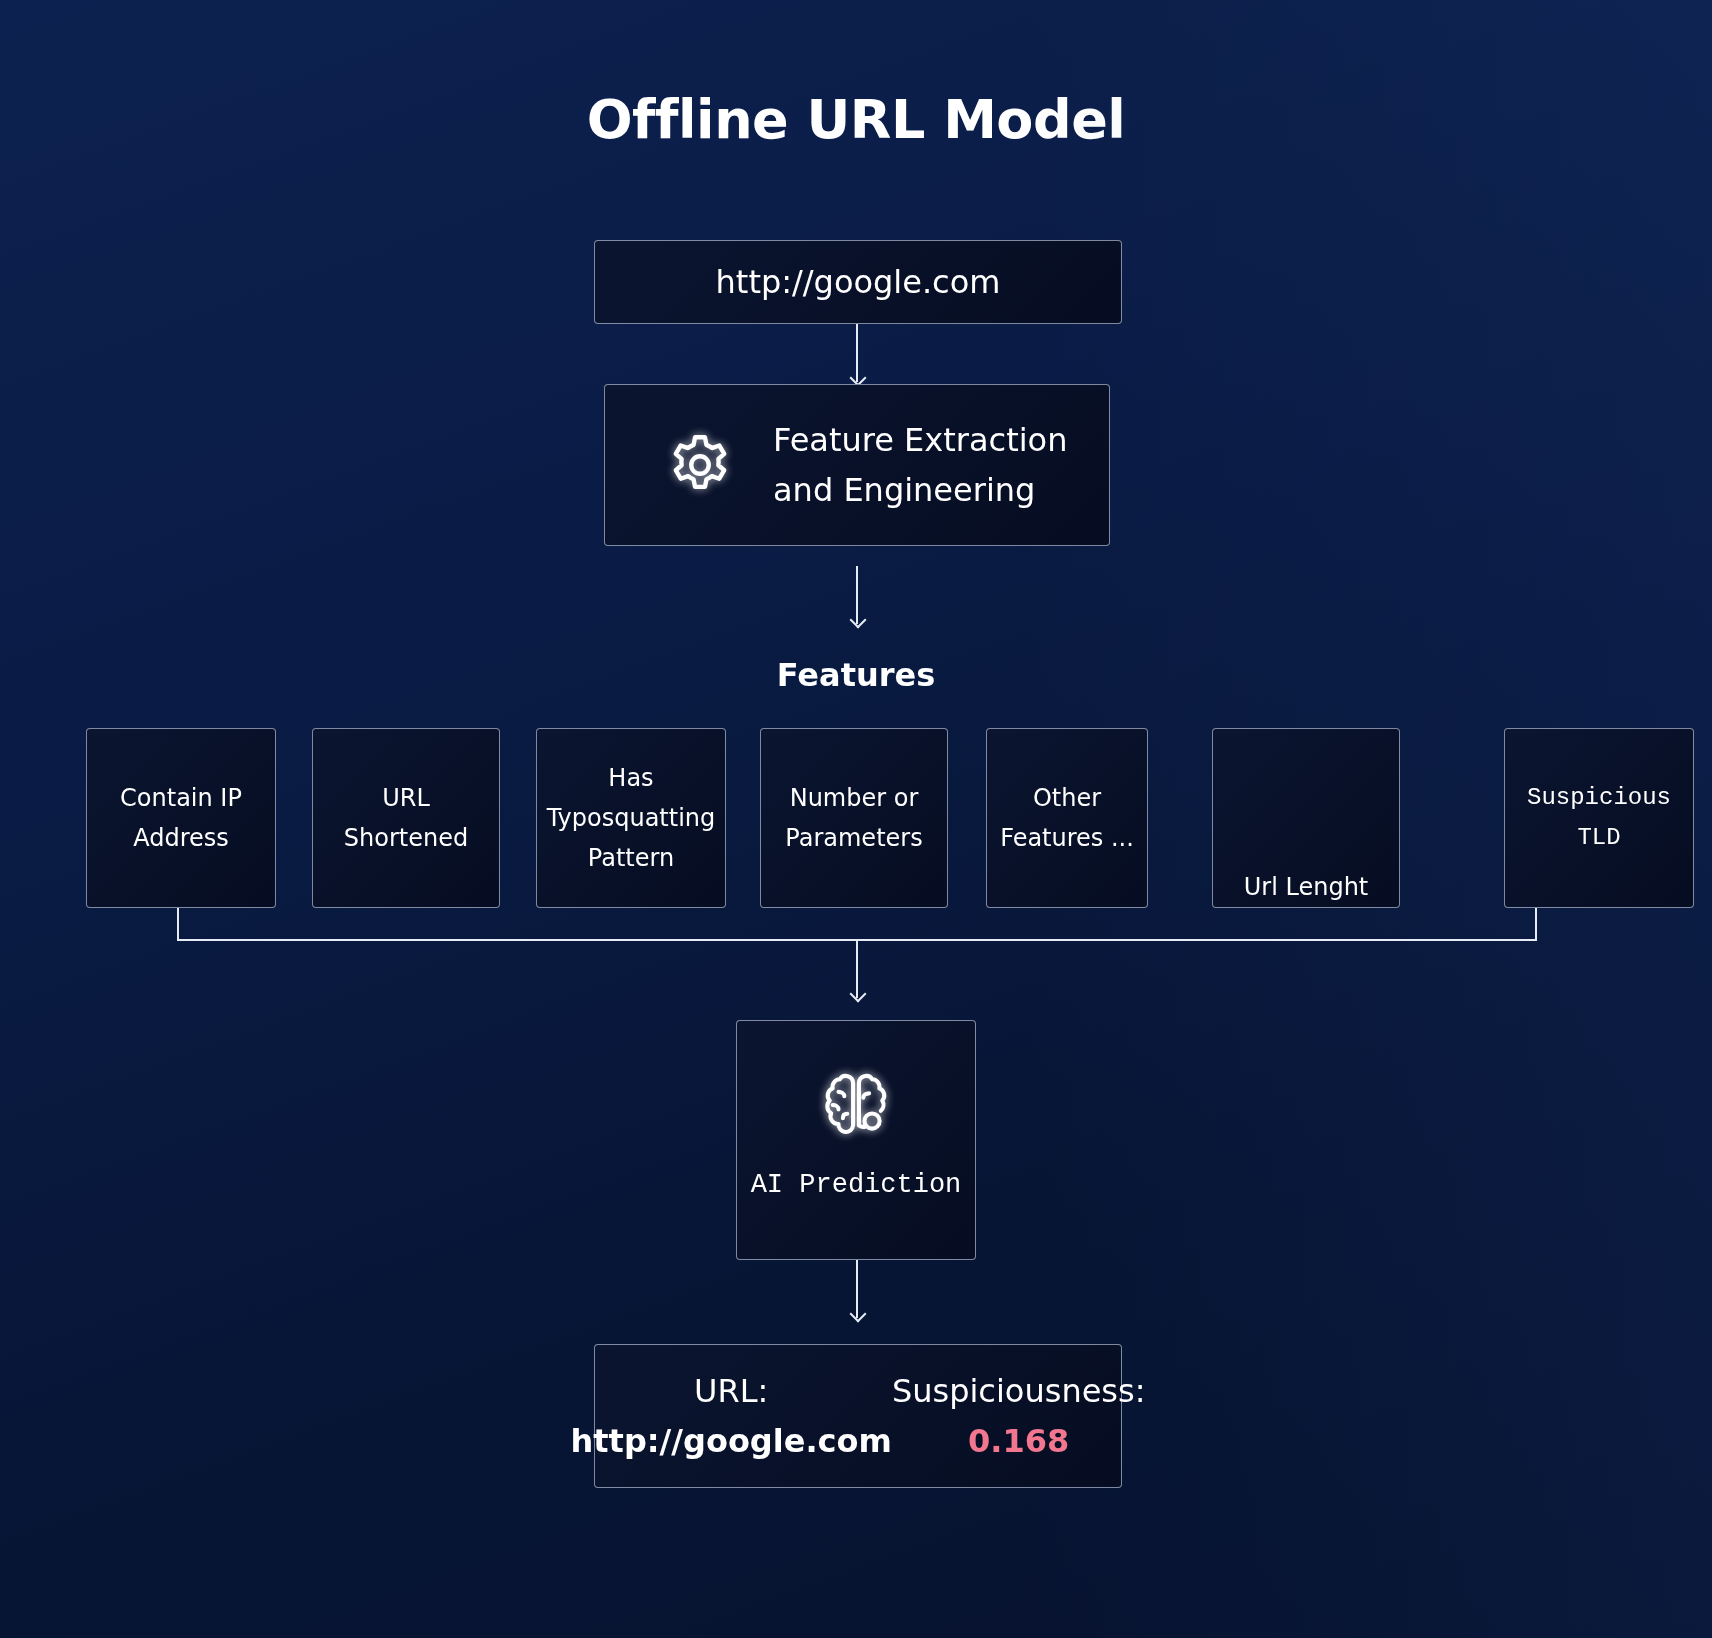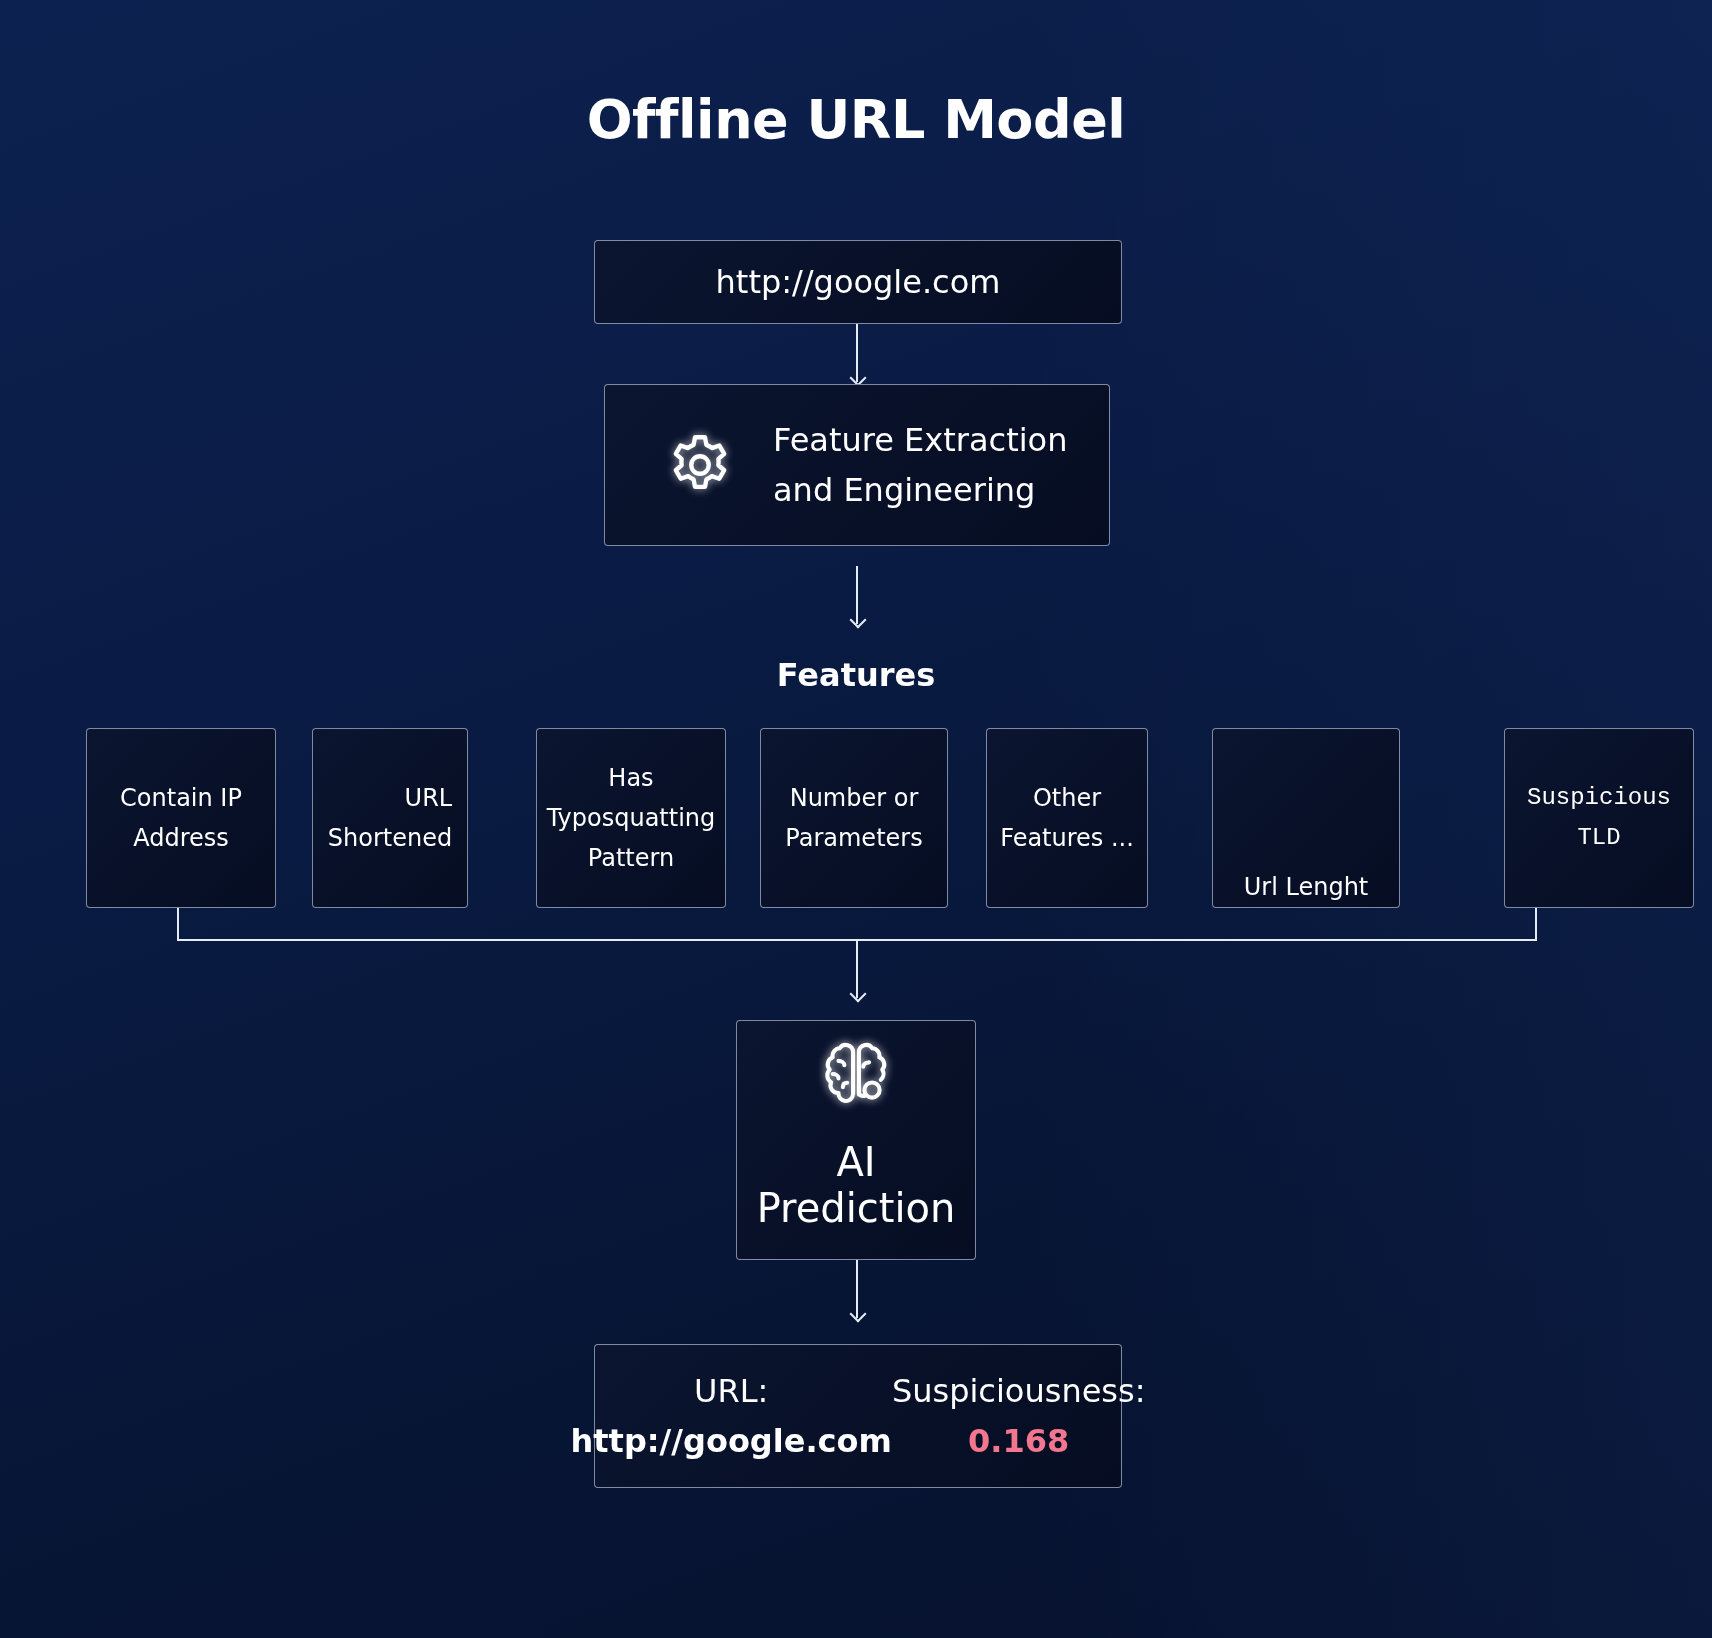--- a/index.html
+++ b/index.html
@@ -27,21 +27,21 @@
     z-index: 2;
   }
   .url-box { left: 594px; top: 240px; width: 528px; height: 84px; font-size: 32px; }
   .fe-box { left: 604px; top: 384px; width: 506px; height: 162px; justify-content: flex-start; }
   .fe-icon { margin-left: 60px; width: 70px; height: 70px; filter: drop-shadow(0 0 4px rgba(255,255,255,0.7)); }
   .fe-text { margin-left: 38px; text-align: left; font-size: 32px; line-height: 50px; }
   .features-label { left: 0; width: 1712px; top: 656px; text-align: center; font-size: 32px; font-weight: bold; }
   .feat { top: 728px; height: 180px; font-size: 24px; line-height: 40px; padding: 0 6px; }
   .ai-box { left: 736px; top: 1020px; width: 240px; height: 240px; flex-direction: column; }
   .ai-icon { width: 70px; height: 70px; filter: drop-shadow(0 0 4px rgba(255,255,255,0.8)); margin-top: -10px; }
-  .ai-text { font-size: 40px; margin-top: 30px; }
+  .ai-text { font-size: 27px; margin-top: 30px; font-family: Liberation Mono, monospace; }
   .result-box { left: 594px; top: 1344px; width: 528px; height: 144px; flex-direction: row; font-size: 32px; line-height: 50px; }
   .result-box b { font-weight: bold; }
   .score { color: #f3768f; font-weight: bold; }
   .vline { position: absolute; width: 2px; background: #e6ebf5; z-index: 1; }
   .hline { position: absolute; height: 2px; background: #e6ebf5; z-index: 1; }
   .arrowhead {
     position: absolute; width: 10px; height: 10px; z-index: 1;
     border-right: 2px solid #e6ebf5; border-bottom: 2px solid #e6ebf5;
     transform: rotate(45deg);
   }
@@ -73,21 +73,21 @@
 <div class="arrowhead" style="left:852px; top:614px;"></div>
 
 <div class="abs features-label">Features</div>
 
 <div class="box feat" style="left:86px; width:190px;">
   <div>
       <div>Contain IP</div>
       <div>Address</div>
     </div>
 </div>
-<div class="box feat" style="left:312px; width:156px;text-align:right;">
+<div class="box feat" style="left:312px; width:188px;">
   <div>
       <div>URL</div>
       <div>Shortened</div>
     </div>
 </div>
 <div class="box feat" style="left:536px; width:190px;">
   <div>
       <div>Has</div>
       <div>Typosquatting</div>
       <div>Pattern</div>

